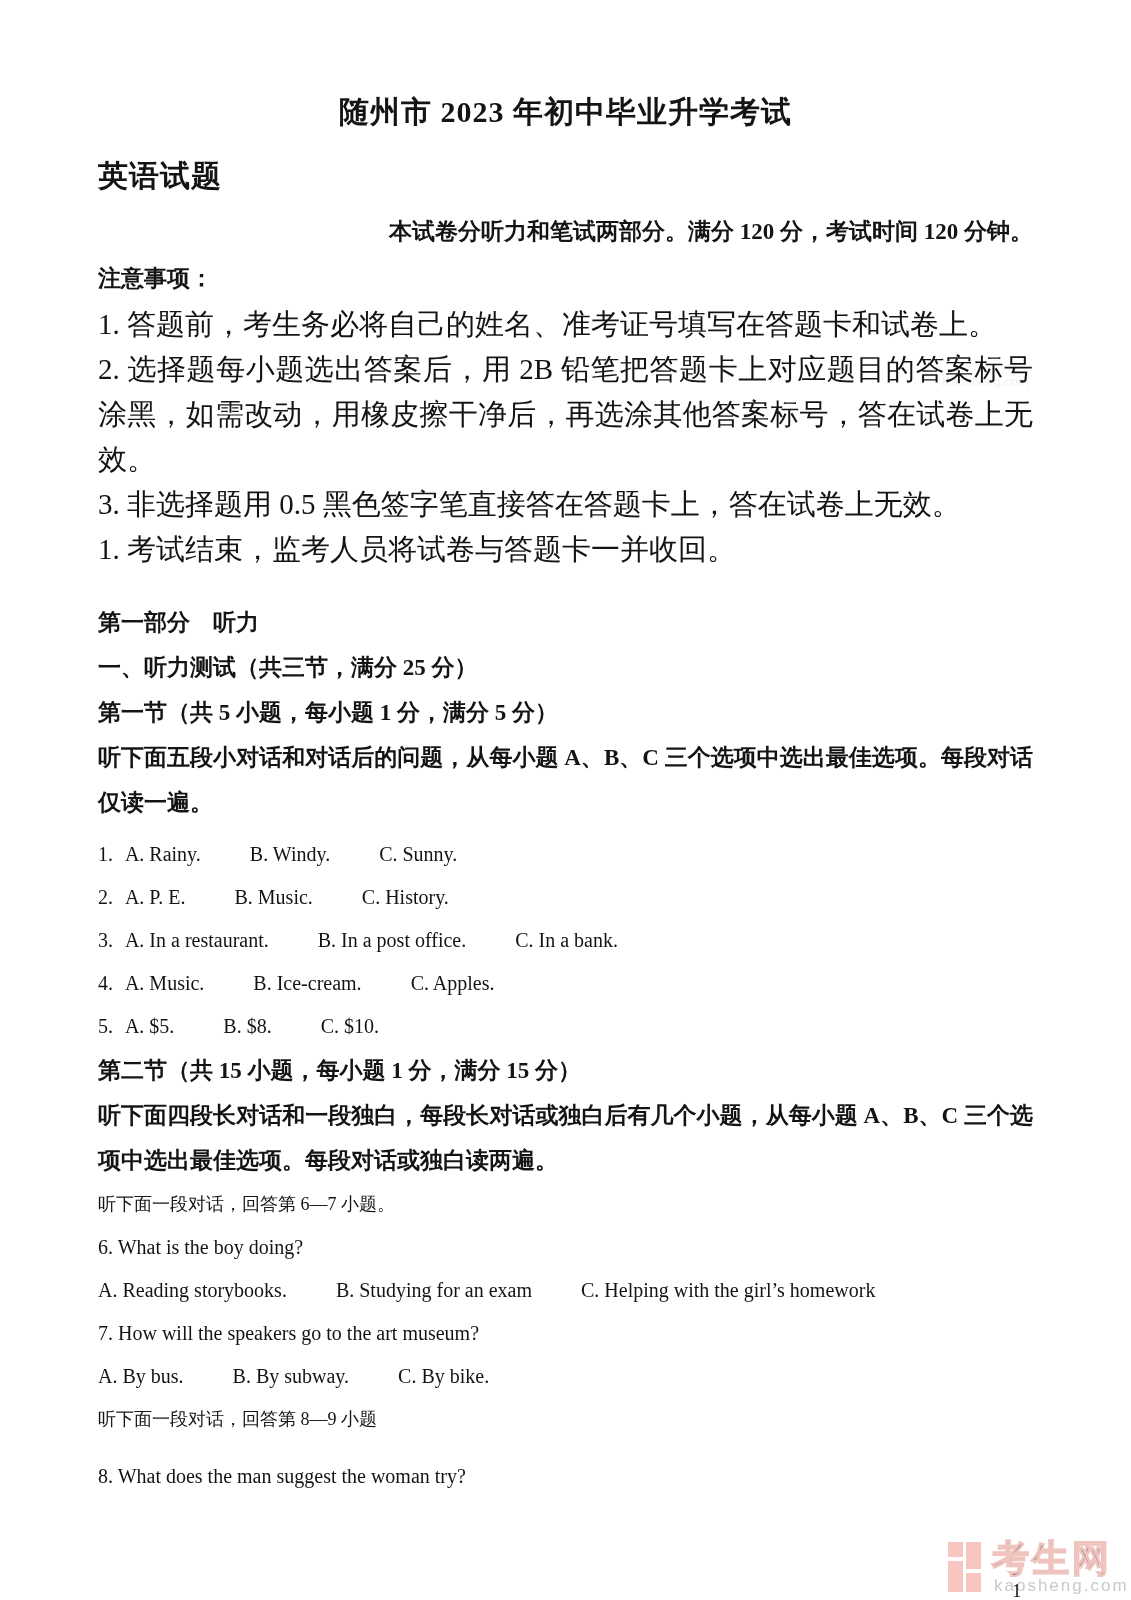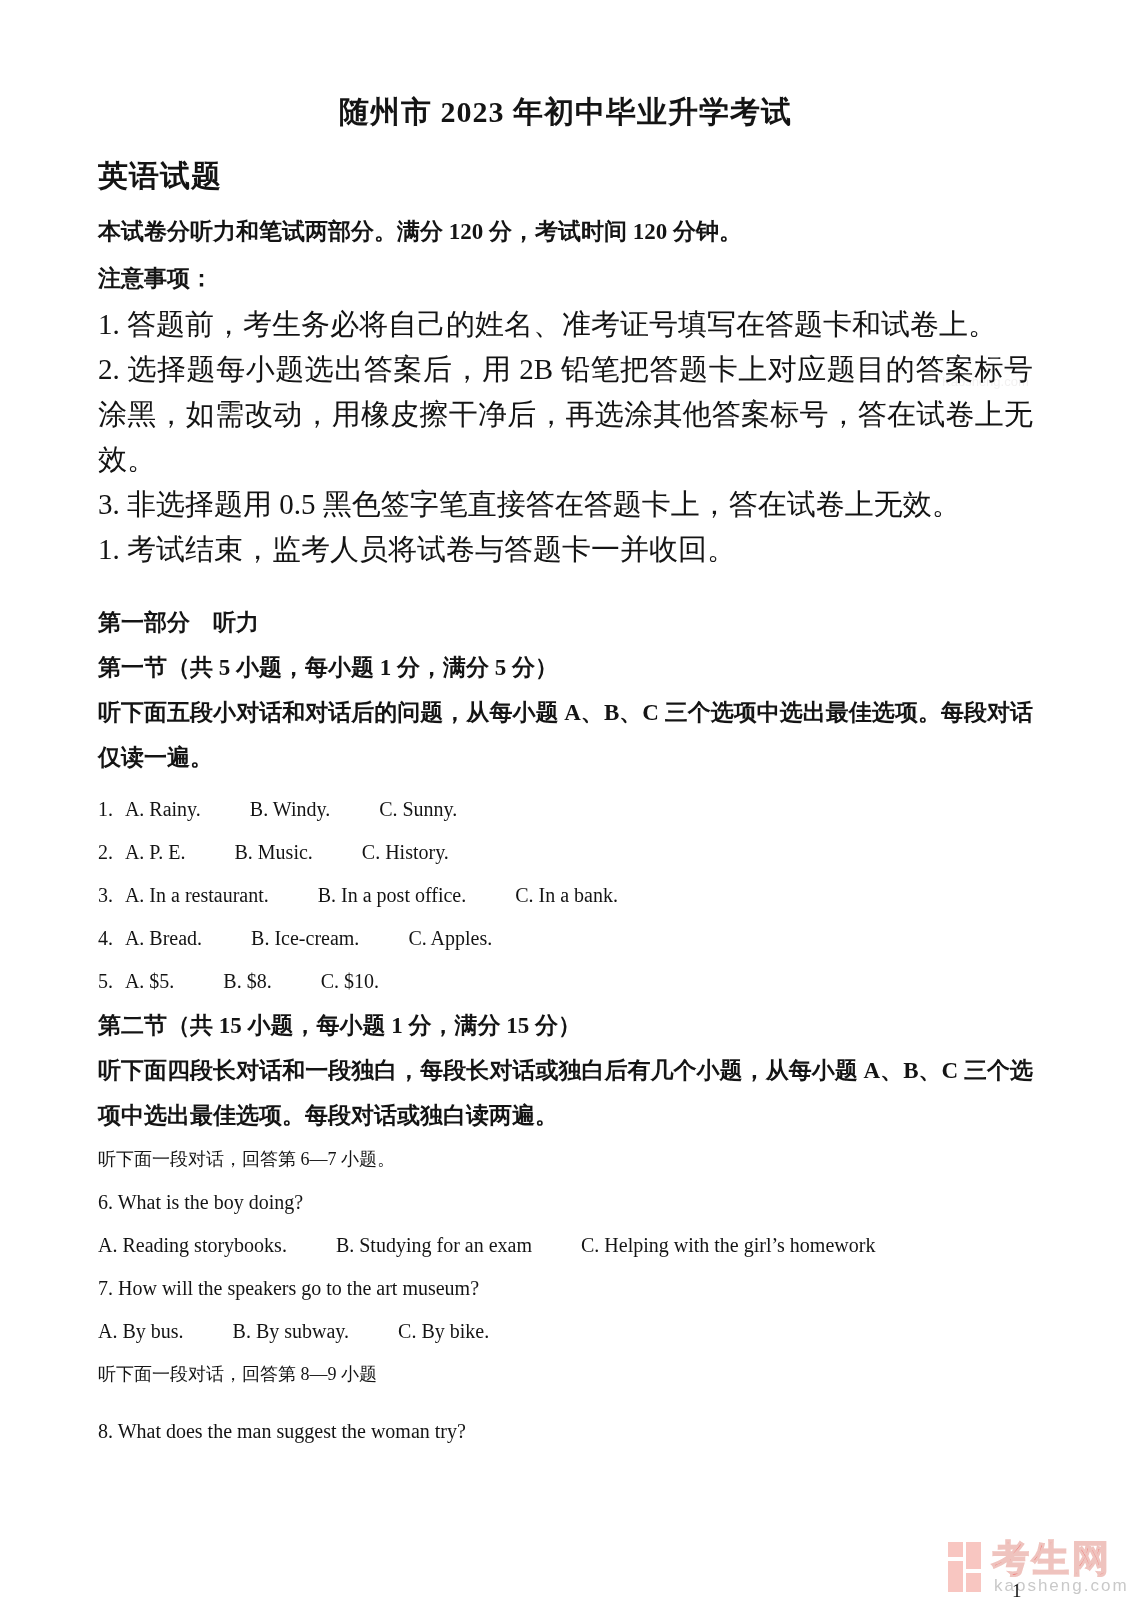--- a/index.html
+++ b/index.html
@@ -19,21 +19,21 @@
   .doc-title {
     font-size: 30px; line-height: 36px; font-weight: bold;
     text-align: center; margin-bottom: 28px; letter-spacing: 1px;
   }
   .doc-subtitle {
     font-size: 30px; line-height: 36px; font-weight: bold;
     text-align: left; margin-bottom: 22px; letter-spacing: 1px;
   }
   .exam-info {
     font-size: 23px; line-height: 32px; font-weight: bold;
-    text-align: left; margin-bottom: 16px;
+    text-align: right; margin-bottom: 16px;
   }
   .notes-heading { font-size: 23px; line-height: 30px; font-weight: bold; margin-bottom: 8px; }
   .note-item { font-size: 29px; line-height: 45px; text-align: justify; }
 
   .part-heading {
     font-size: 23px; line-height: 45px; font-weight: bold;
     margin-top: 28px;
   }
   .section-title { font-size: 23px; line-height: 45px; font-weight: bold; }
   .instruction { font-size: 23px; line-height: 45px; font-weight: bold; text-align: justify; }
@@ -59,21 +59,21 @@
   .brand { position: absolute; left: 948px; top: 1532px; width: 170px; height: 52px; }
   .brand-logo { position: absolute; left: 0; top: 2px; width: 34px; height: 50px; }
   .brand-logo .blk { position: absolute; background: #f8c6c1; }
   .blk-a { left: 0;  top: 0;  width: 15px; height: 15px; }
   .blk-b { left: 18px; top: 0;  width: 15px; height: 27px; }
   .blk-c { left: 0;  top: 19px; width: 15px; height: 31px; }
   .blk-d { left: 18px; top: 31px; width: 15px; height: 19px; }
   .brand-name {
     position: absolute; left: 44px; top: 0;
     font-size: 37px; line-height: 38px; font-weight: bold;
-    color: #ef4444;
+    color: #0f172a;
     -webkit-text-stroke: 1.5px #efc3be;
     text-stroke: 1.5px #efc3be;
     text-shadow: 0 0 1px #efc3be;
     letter-spacing: 3px; white-space: nowrap;
   }
   .brand-domain {
     position: absolute; left: 46px; top: 36px;
     font-family: "Liberation Sans", sans-serif;
     font-size: 17px; color: #c9c9c9; letter-spacing: 2px; white-space: nowrap;
   }
@@ -92,20 +92,21 @@
     <div class="doc-subtitle">英语试题</div>
     <div class="exam-info">本试卷分听力和笔试两部分。满分 120 分，考试时间 120 分钟。</div>
 
     <div class="notes-heading">注意事项：</div>
     <div class="note-item">1. 答题前，考生务必将自己的姓名、准考证号填写在答题卡和试卷上。</div>
     <div class="note-item">2. 选择题每小题选出答案后，用 2B 铅笔把答题卡上对应题目的答案标号涂黑，如需改动，用橡皮擦干净后，再选涂其他答案标号，答在试卷上无效。</div>
     <div class="note-item">3. 非选择题用 0.5 黑色签字笔直接答在答题卡上，答在试卷上无效。</div>
     <div class="note-item">1. 考试结束，监考人员将试卷与答题卡一并收回。</div>
 
     <div class="part-heading">第一部分　听力</div>
+    <div class="section-title">一、听力测试（共三节，满分 25 分）</div>
 
     <div class="section-title">第一节（共 5 小题，每小题 1 分，满分 5 分）</div>
     <div class="instruction">听下面五段小对话和对话后的问题，从每小题 A、B、C 三个选项中选出最佳选项。每段对话仅读一遍。</div>
 
     <div class="question-block">
       <div class="option-row">
         <span class="qnum">1.</span>
         <span class="opt">A. Rainy.</span>
         <span class="opt">B. Windy.</span>
         <span class="opt">C. Sunny.</span>
@@ -117,21 +118,21 @@
         <span class="opt">C. History.</span>
       </div>
       <div class="option-row">
         <span class="qnum">3.</span>
         <span class="opt">A. In a restaurant.</span>
         <span class="opt">B. In a post office.</span>
         <span class="opt">C. In a bank.</span>
       </div>
       <div class="option-row">
         <span class="qnum">4.</span>
-        <span class="opt">A. Bread.</span>
+        <span class="opt">A. Music.</span>
         <span class="opt">B. Ice-cream.</span>
         <span class="opt">C. Apples.</span>
       </div>
       <div class="option-row">
         <span class="qnum">5.</span>
         <span class="opt">A. $5.</span>
         <span class="opt">B. $8.</span>
         <span class="opt">C. $10.</span>
       </div>
     </div>

